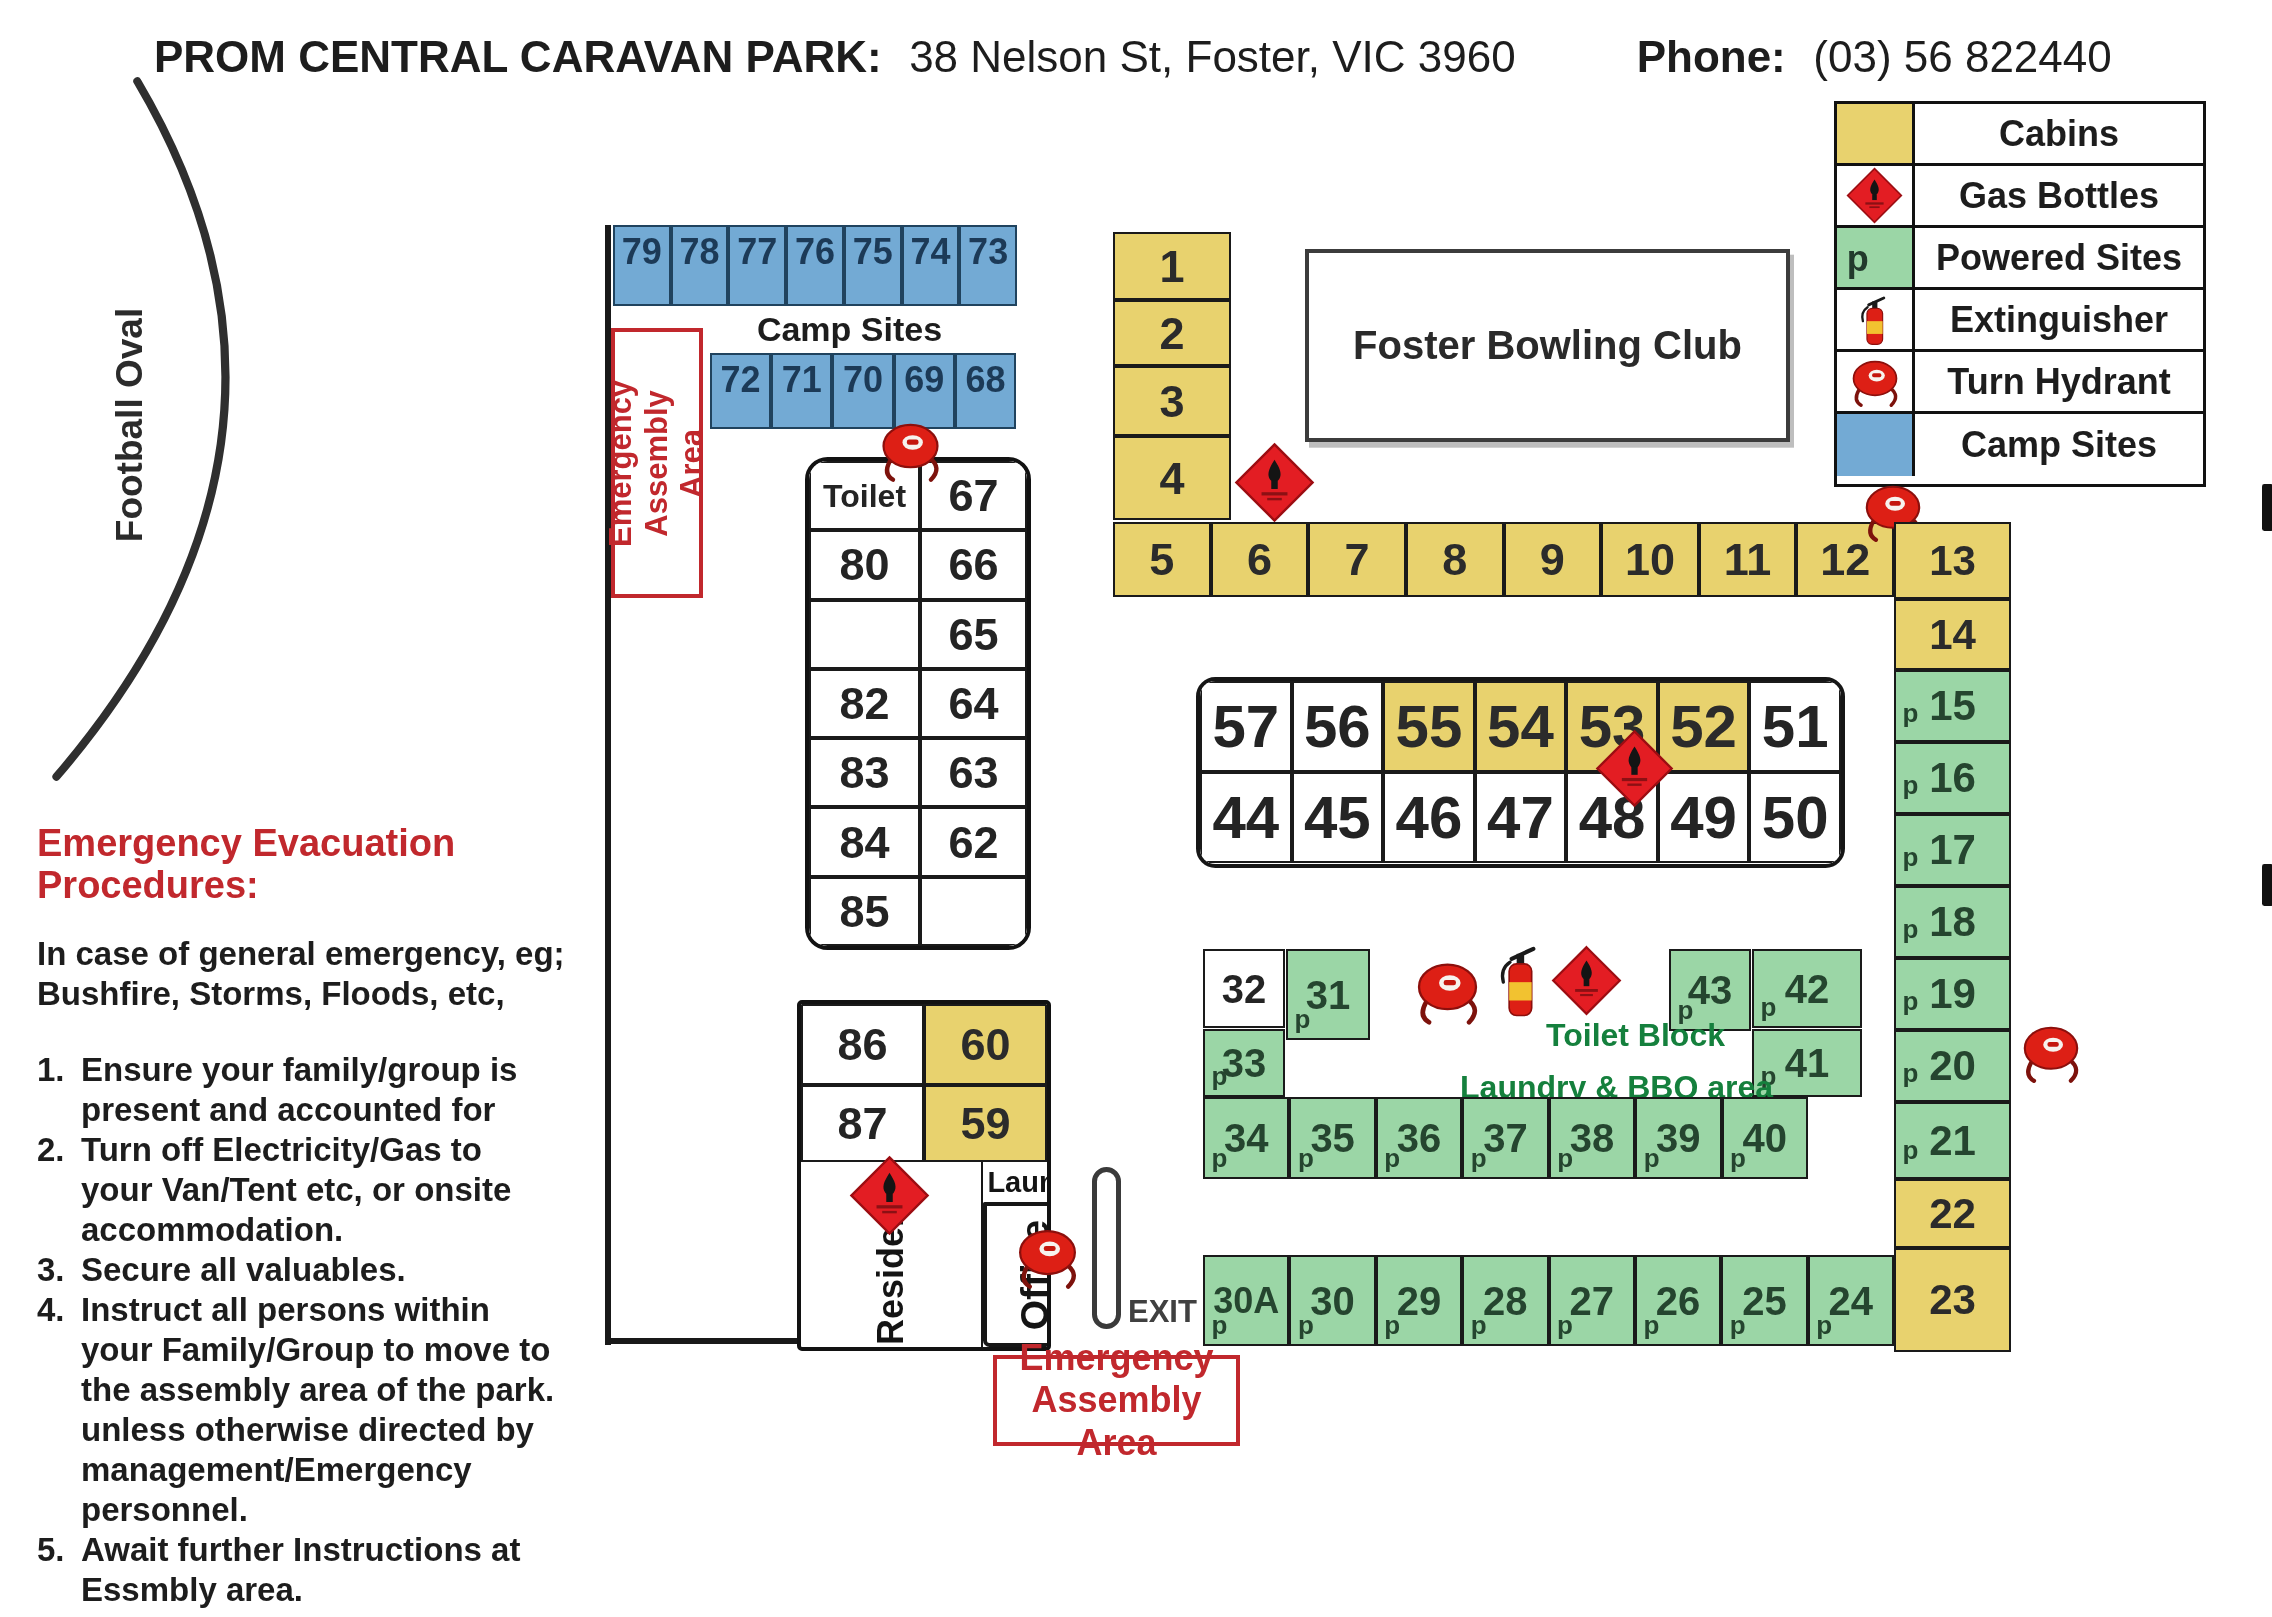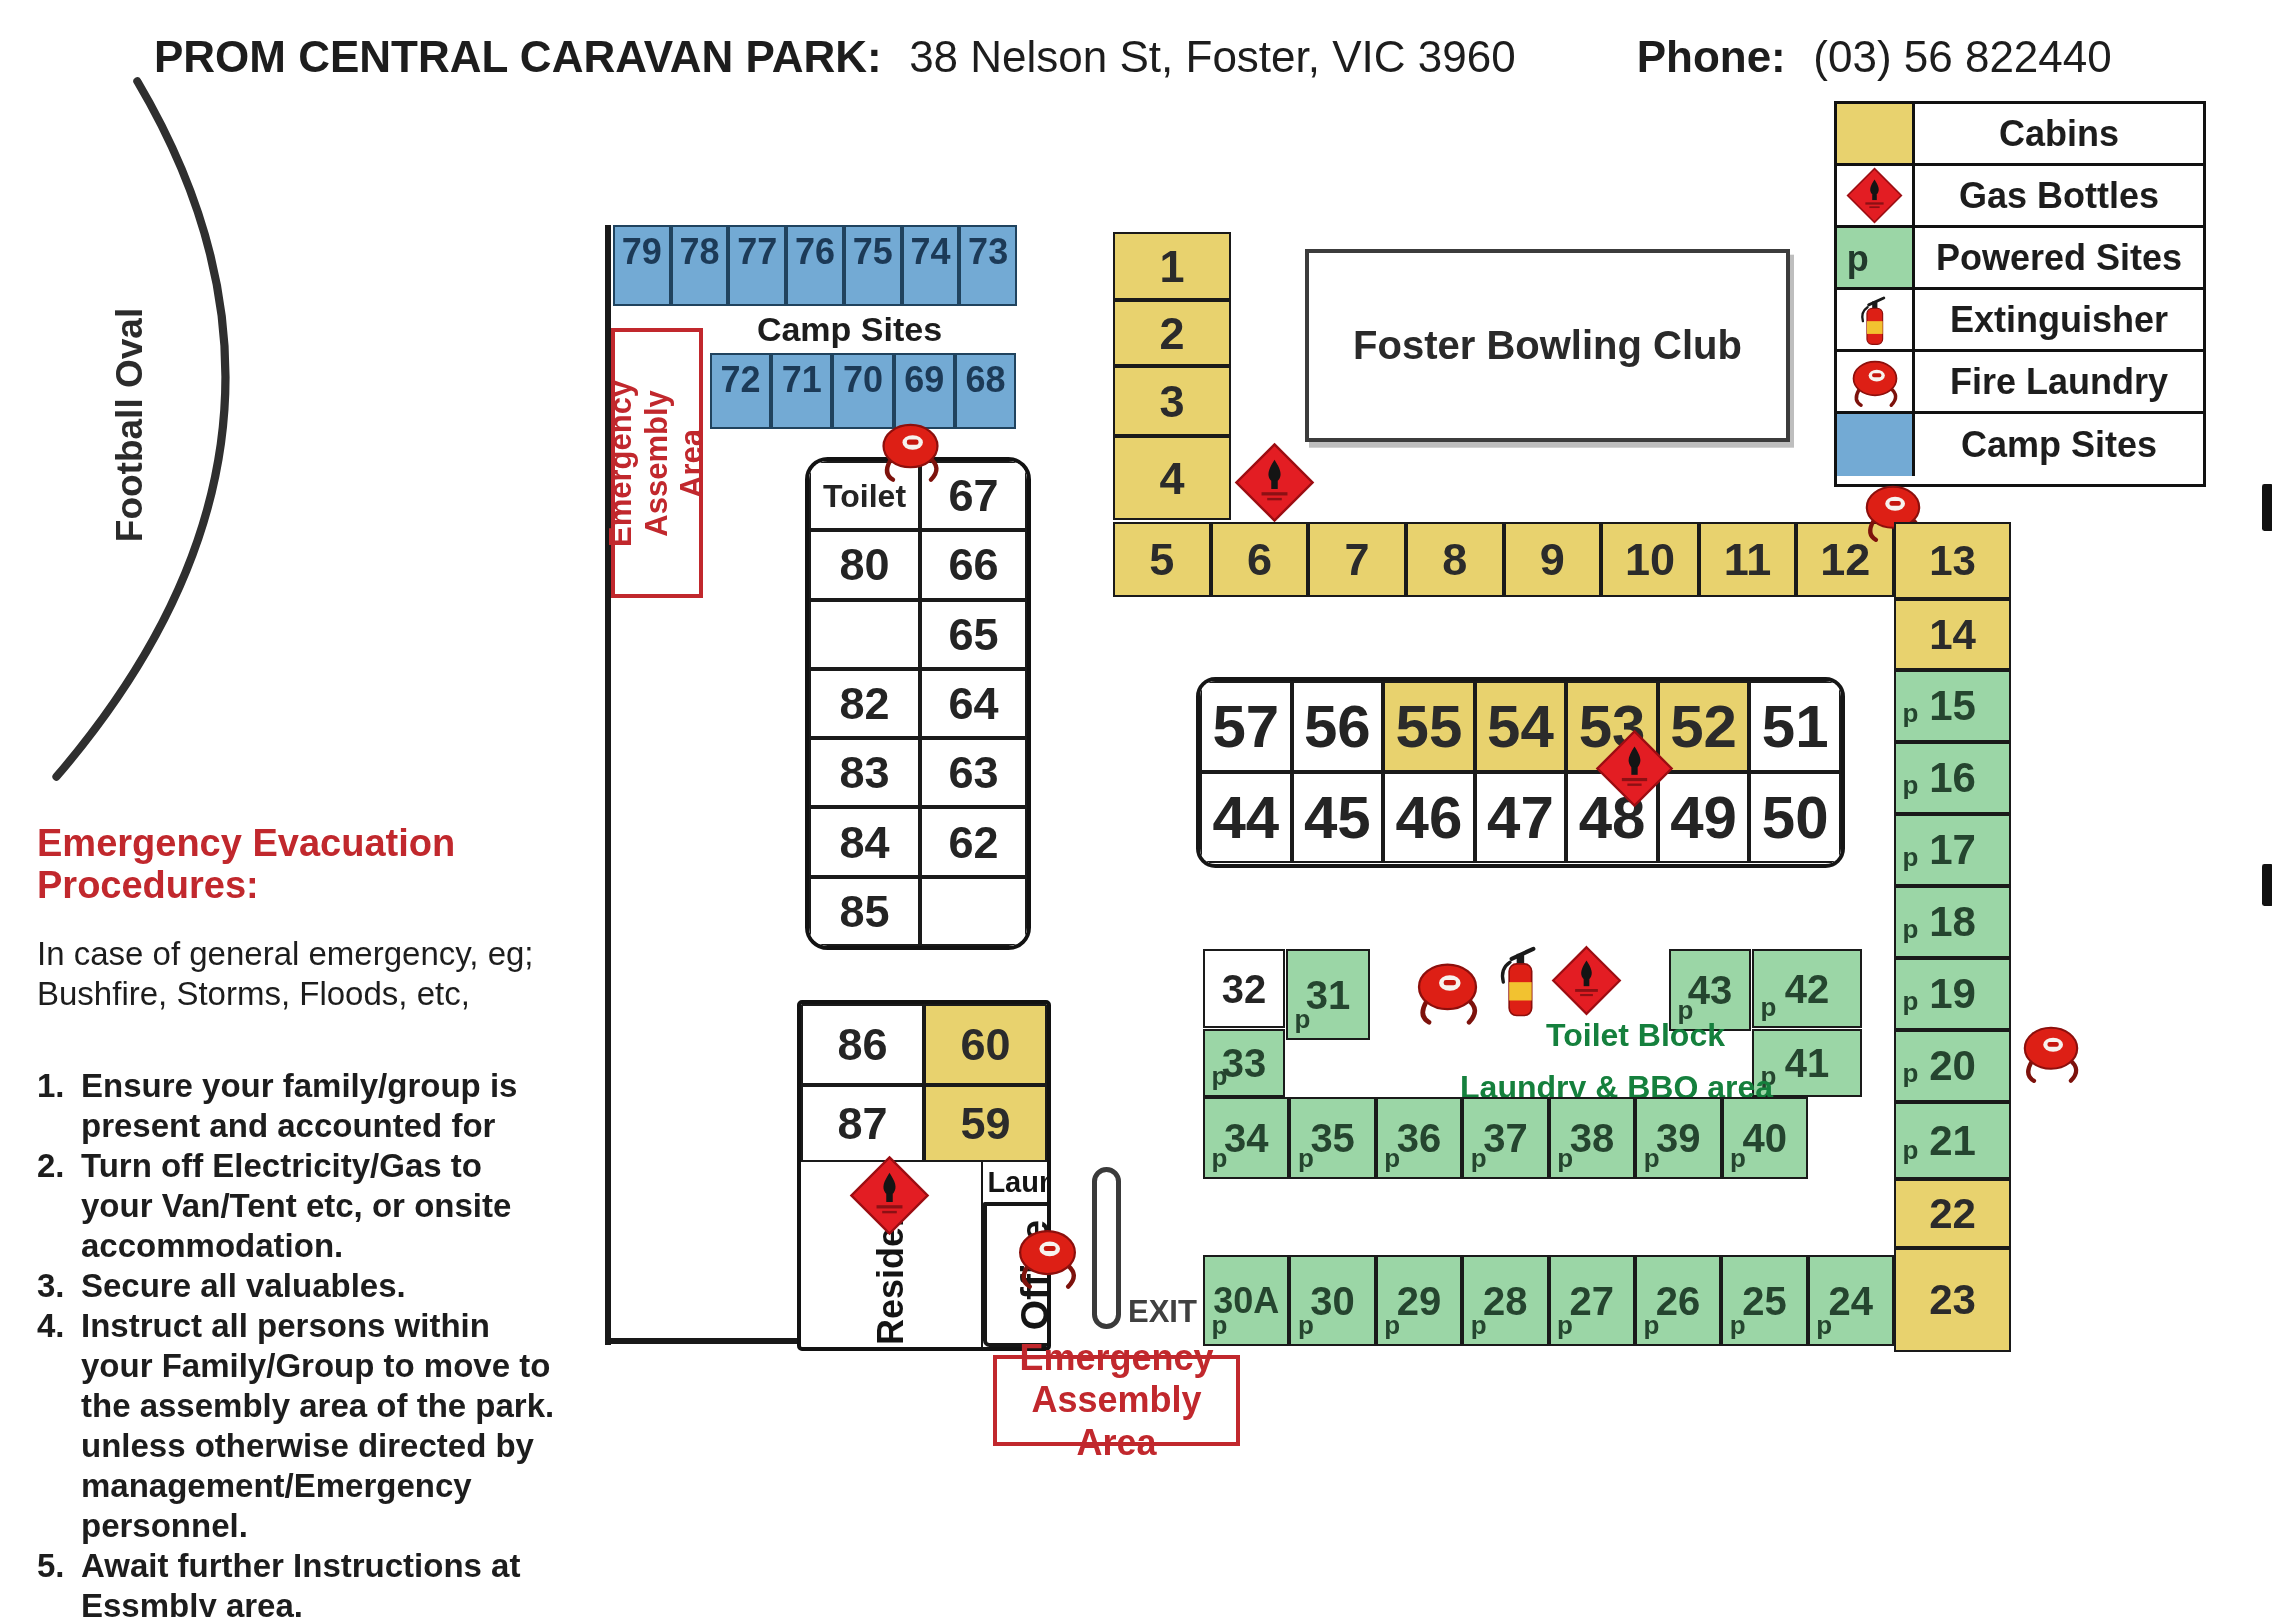--- a/index.html
+++ b/index.html
@@ -89,21 +89,21 @@
   
   .gate{position:absolute;left:1092px;top:1167px;width:29px;height:162px;border:5.7px solid #3a3a3a;
         border-radius:16px;box-sizing:border-box;background:#fff;}
   .exit-label{position:absolute;left:1128px;top:1294px;font-size:31px;font-weight:bold;color:#404040;}
   .assembly-bottom{position:absolute;left:993px;top:1355px;width:247px;height:91px;border:4px solid #c1282d;
         box-sizing:border-box;background:#fff;display:flex;align-items:center;justify-content:center;
         text-align:center;font-size:36px;font-weight:bold;color:#c1282d;white-space:pre-line;line-height:1.18;}
   
   .proc{position:absolute;left:37px;top:822px;width:586px;color:#1d1d1d;}
   .proc h2{margin:0 0 27.5px 0;font-size:38px;line-height:42px;color:#c1282d;white-space:pre-line;}
-  .proc .intro{font-size:33px;font-weight:normal;line-height:40px;white-space:pre-line;margin-bottom:52px;}
+  .proc .intro{font-size:33px;font-weight:bold;line-height:40px;white-space:pre-line;margin-bottom:36px;}
   .proc-item{display:flex;font-size:33px;font-weight:bold;line-height:40px;}
   .proc-num{width:44px;flex:none;}
   .proc-text{white-space:pre-line;}
   .edge-mark{position:absolute;width:10.5px;background:#111;border-radius:2.4px;}
   .icon{position:absolute;}
   svg.defs{position:absolute;width:0;height:0;}
 </style>
 </head>
 <body>
 
@@ -173,21 +173,21 @@
           </svg>
         </div>
       <div class="llab">Extinguisher</div>
     </div>
     <div class="lrow">
       <div class="lico">
           <svg width="58" height="58" viewBox="0 0 72 72">
             <use href="#ic-hyd"></use>
           </svg>
         </div>
-      <div class="llab">Fire Laundry</div>
+      <div class="llab">Turn Hydrant</div>
     </div>
     <div class="lrow">
       <div class="lico sw-camp"></div>
       <div class="llab">Camp Sites</div>
     </div>
   </div>
 
   <div id="camp-row-top" class="grid">
       <div class="cell t-camp">
         <span class="num">79</span>

